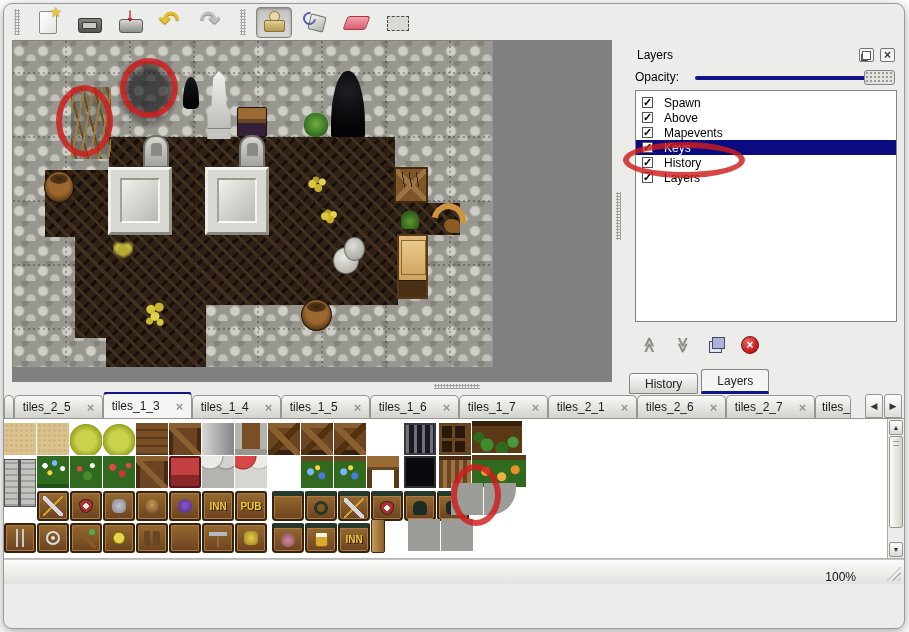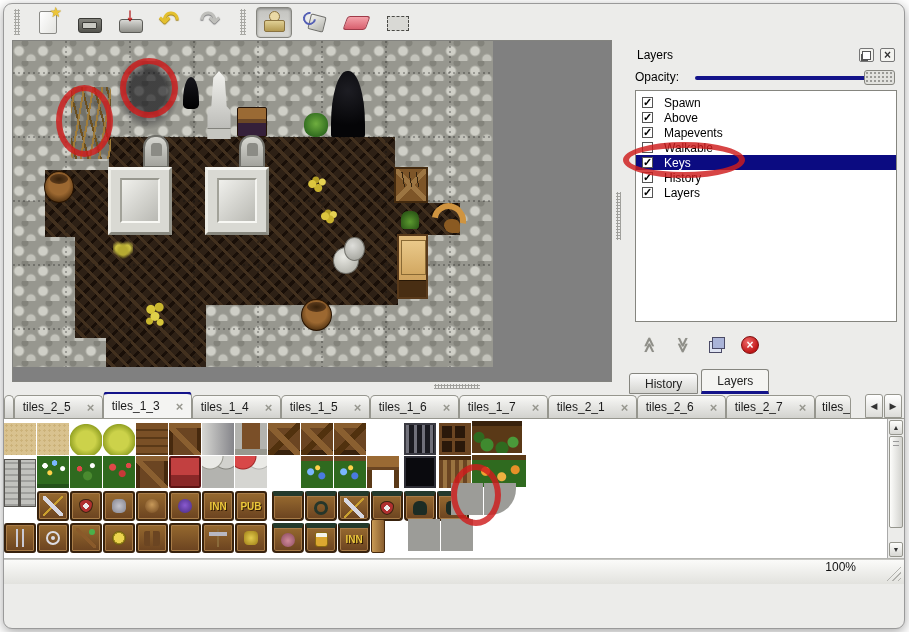--- a/index.html
+++ b/index.html
@@ -188,21 +188,21 @@
   .i-dragon{background:#1c2c24;box-shadow:3px 0 0 #a02020;border-radius:32%}
   .i-potion{background:radial-gradient(circle at 50% 55%,#d08a9a,#86465a)}
   .i-beer{width:13px;height:15px;margin:-8px 0 0 -6px;border-radius:2px 2px 3px 3px;background:linear-gradient(#f4f4ea 30%,#dca830 32%);border:1px solid #8a6a10}
   .ts-vscroll{position:absolute;right:0;top:0;bottom:0;width:17px;background:#ececea;border-left:1px solid #aaa}
   .vs-btn{position:absolute;left:1px;right:1px;height:15px;background:linear-gradient(#fdfdfb,#d8d8d4);border:1px solid #96968e;border-radius:2px;display:flex;align-items:center;justify-content:center;font-size:7px;color:#333}
   .vs-up{top:1px}.vs-down{bottom:1px}
   .vs-thumb{position:absolute;left:1px;right:1px;top:17px;height:92px;background:linear-gradient(90deg,#fdfdfb,#d2d2ce);border:1px solid #96968e;border-radius:2px}
   .vs-thumb::after{content:"";position:absolute;left:3px;right:3px;top:4px;height:3px;border-top:1px solid #999;border-bottom:1px solid #999}
 
   
-  .statusbar{height:25px;display:flex;align-items:flex-start;justify-content:flex-end;background:linear-gradient(#fbfbf9,#e2e2de);border-top:1px solid #c5c5c1;position:relative}
+  .statusbar{height:25px;display:flex;align-items:flex-end;justify-content:flex-end;background:linear-gradient(#fbfbf9,#e2e2de);border-top:1px solid #c5c5c1;position:relative}
   .zoom-label{font-size:12px;color:#111;margin-right:48px}
   .grip-corner{position:absolute;right:3px;bottom:3px;width:18px;height:18px;background-image:repeating-linear-gradient(135deg,transparent 0 3px,#b2b2ae 3px 4px);clip-path:polygon(100% 0,100% 100%,0 100%)}
 </style>
 </head>
 <body>
 
 <div class="window">
 
 
   <div class="toolbar">
@@ -299,24 +299,20 @@
             <span class="cbx">✓</span>
             <span>Spawn</span>
           </div>
           <div class="layer-row">
             <span class="cbx">✓</span>
             <span>Above</span>
           </div>
           <div class="layer-row">
             <span class="cbx">✓</span>
             <span>Mapevents</span>
-          </div>
-          <div class="layer-row">
-            <span class="cbx"></span>
-            <span>Walkable</span>
           </div>
           <div class="layer-row selected">
             <span class="cbx">✓</span>
             <span>Keys</span>
           </div>
           <div class="layer-row">
             <span class="cbx">✓</span>
             <span>History</span>
           </div>
           <div class="layer-row">

